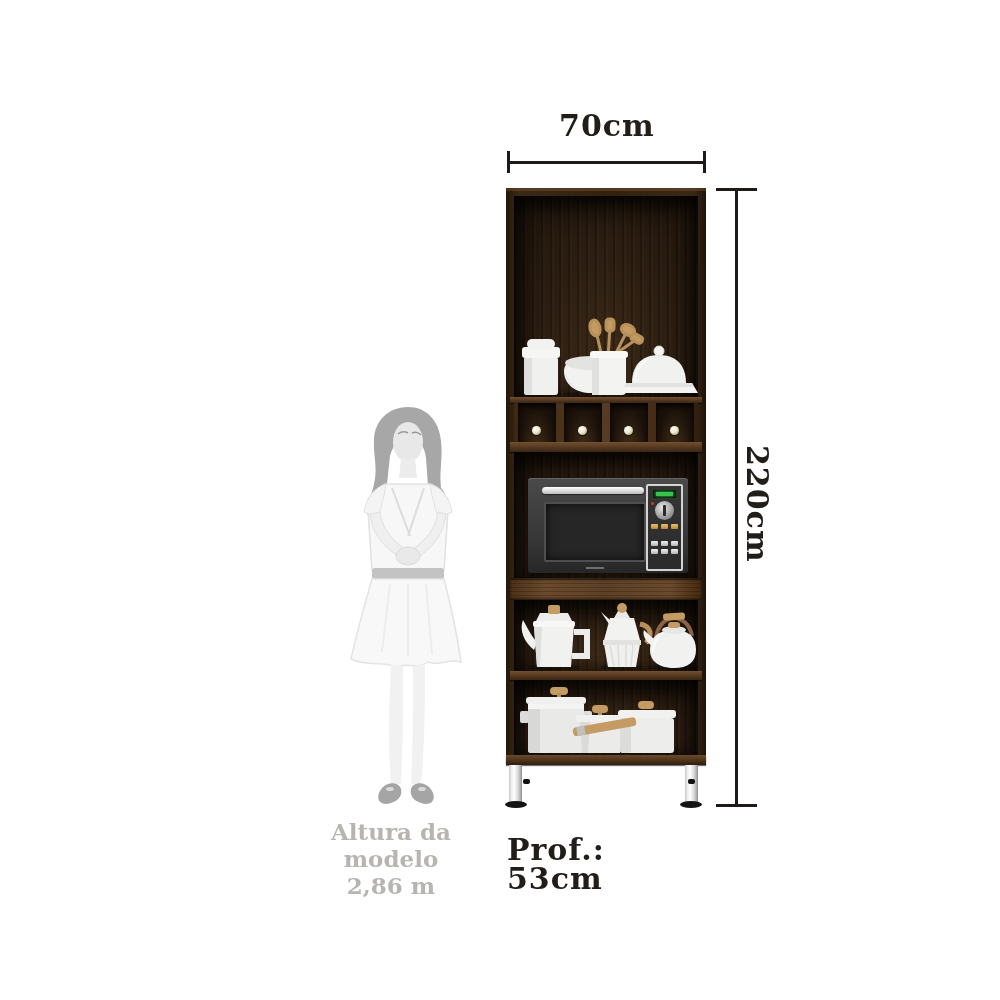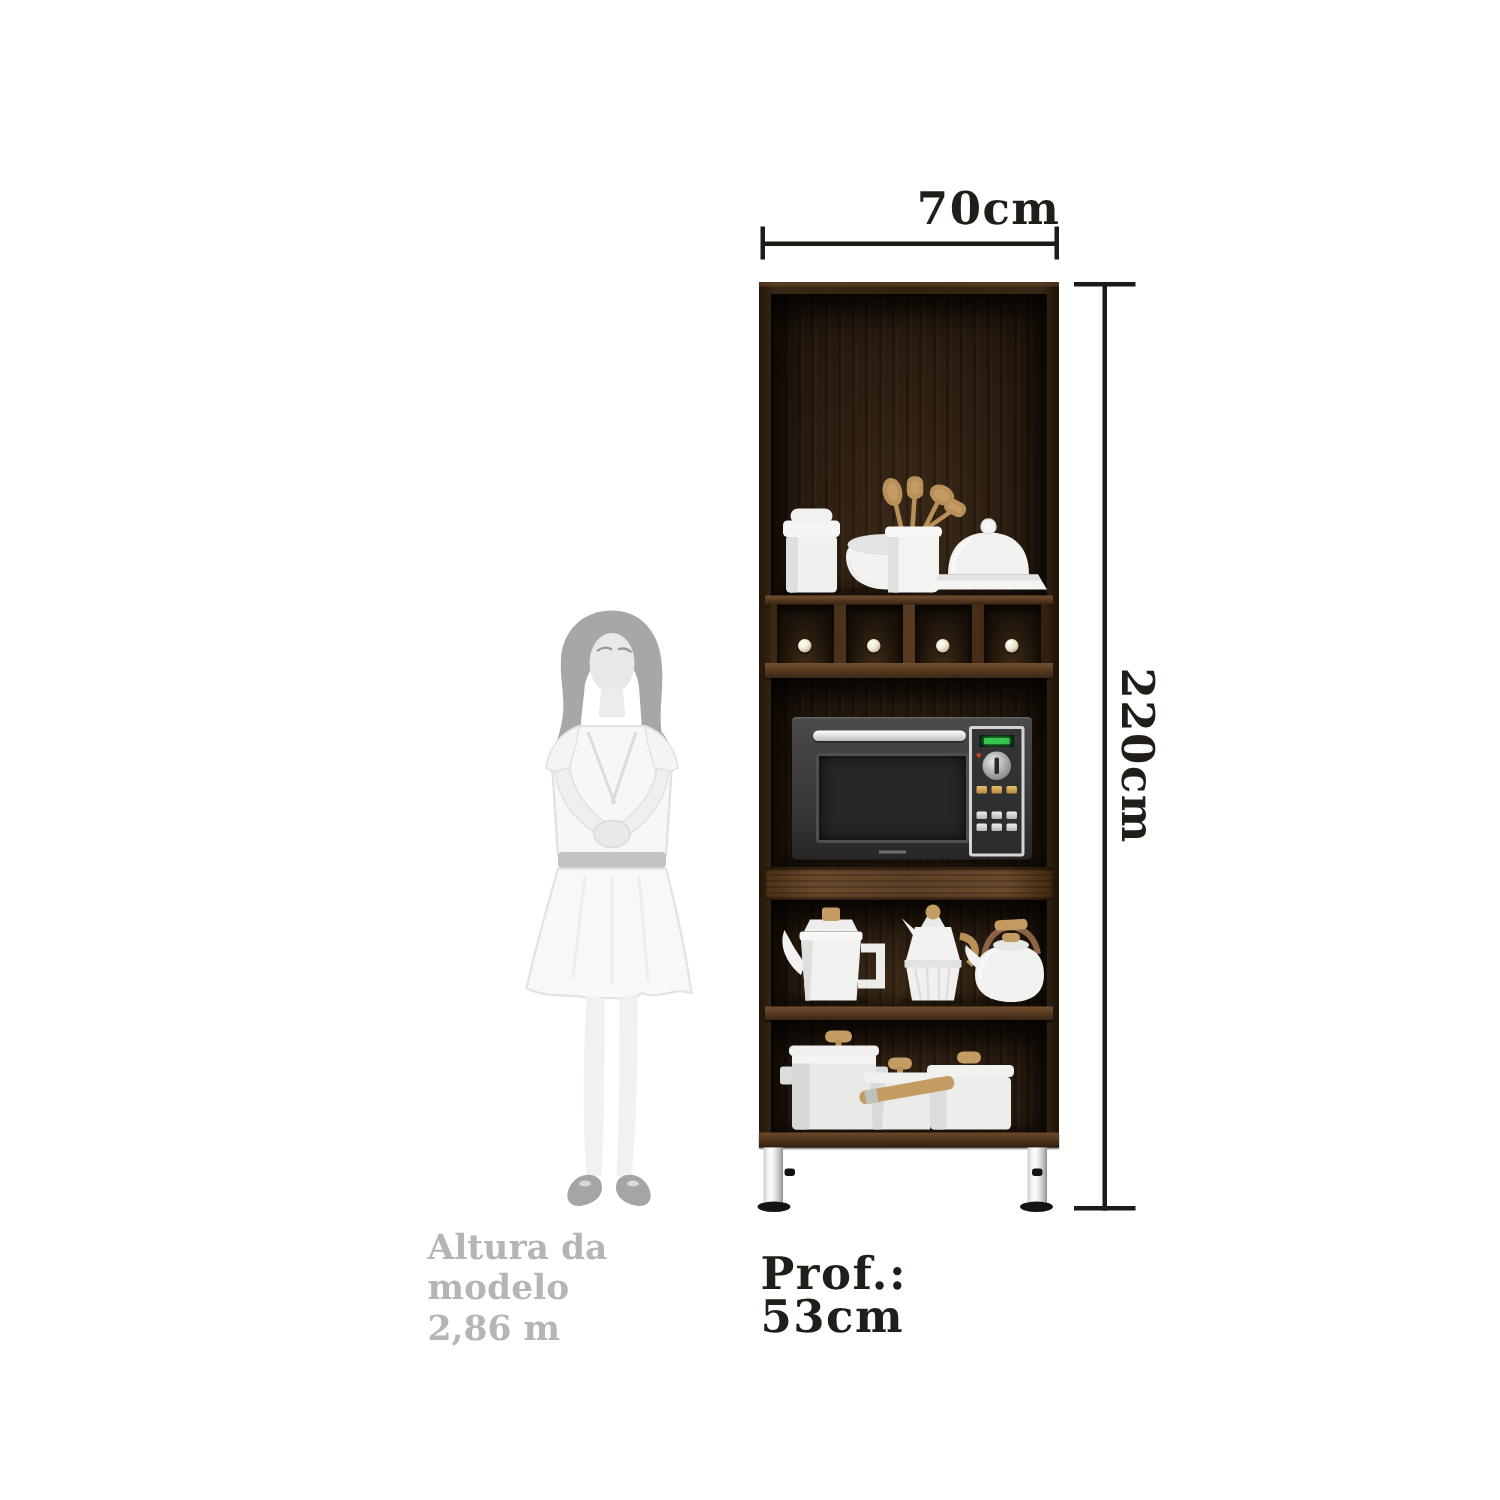--- a/index.html
+++ b/index.html
@@ -1,32 +1,32 @@
 <!DOCTYPE html>
 <html style="--text_dark: #211d19; --text_gray: #b7b5b2; --line: #1d1a17; --wood_frame: #31220f; --wood_interior: #2a1c10; --wood_shelf: #5d3f28; --metal_leg_dark: #9c9c9c; --display_green: #38c24e; --wood_accent: #c49b63; --ceramic: #efefed;"><head>
 <meta charset="utf-8">
 <style>
   html,body{margin:0;padding:0;background:#fff;}
   .scene{position:relative;width:1000px;height:1000px;background:#fff;overflow:hidden;
          font-family:"DejaVu Serif", serif;}
 
   
   .dim-text{position:absolute;font-weight:700;color:var(--text_dark);font-size:30px;letter-spacing:1px;}
-  .dim-width-label{left:507px;top:122px;width:200px;text-align:right;}
+  .dim-width-label{left:507px;top:108px;width:200px;text-align:center;}
   .dim-line{position:absolute;background:var(--line);}
   .w-line{left:508px;top:161px;width:198px;height:3px;}
   .w-tick-l{left:507px;top:151px;width:3px;height:22px;}
   .w-tick-r{left:703px;top:151px;width:3px;height:22px;}
   .h-line{left:735px;top:189px;width:3px;height:618px;}
   .h-tick-t{left:716px;top:188px;width:41px;height:3px;}
   .h-tick-b{left:716px;top:804px;width:41px;height:3px;}
   .dim-height-label{left:707px;top:479px;width:100px;height:32px;line-height:32px;text-align:center;
                     transform:rotate(90deg);}
   .depth-label{left:507px;top:815px;line-height:29px;margin-top:20px;}
-  .caption{position:absolute;left:285px;top:818px;width:212px;text-align:left;
+  .caption{position:absolute;left:285px;top:818px;width:212px;text-align:center;
            color:var(--text_gray);font-weight:700;font-size:23px;line-height:27px;}
 
   
   .figure{position:absolute;left:330px;top:404px;width:150px;height:412px;}
 
   
   .cabinet{position:absolute;left:506px;top:188px;width:200px;height:577px;
            background:linear-gradient(90deg,#241709 0%,#3a2817 6%,#31220f 50%,#3a2817 94%,#1d1207 100%);
            box-shadow:inset 0 3px 0 rgba(120,85,50,.45), inset 0 -2px 0 rgba(0,0,0,.6);}
   .interior{position:absolute;left:8px;width:184px;

